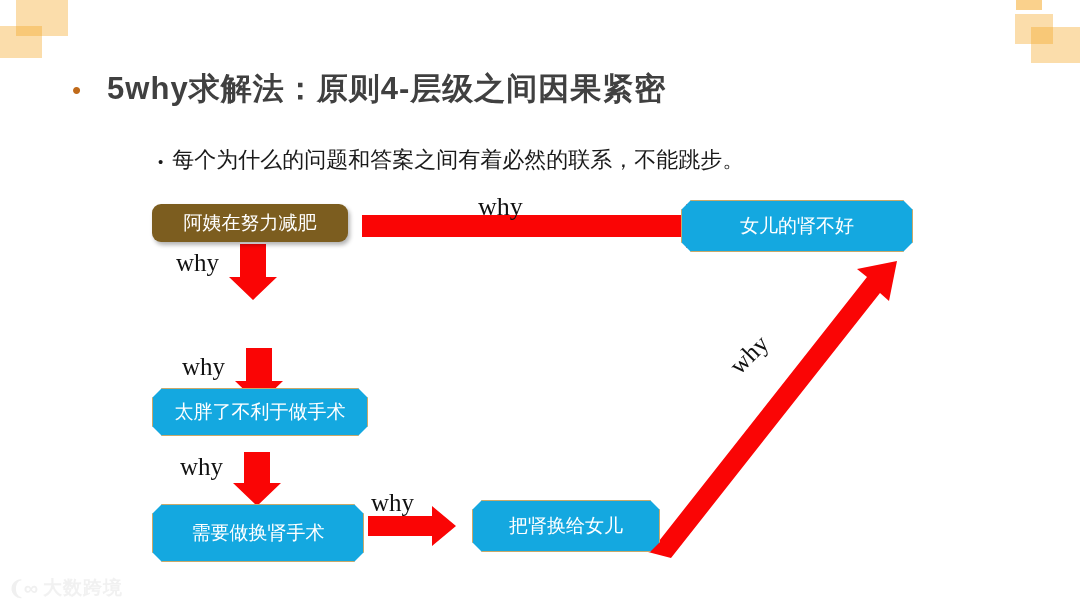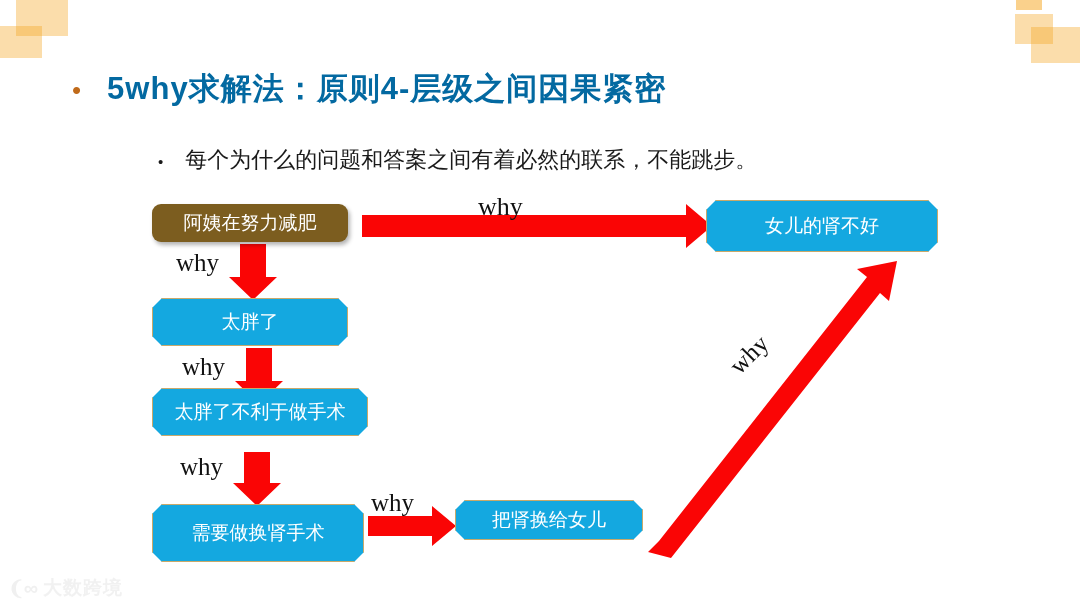--- a/index.html
+++ b/index.html
@@ -62,42 +62,41 @@
     display: flex;
     align-items: baseline;
     gap: 26px;
   }
   #title-bullet {
     color: #C06A1A;
     font-size: 26px;
     line-height: 1;
   }
   #title-text {
-    color: #0369a1;
+    color: #404040;
     font-size: 31px;
     font-weight: bold;
     letter-spacing: 1px;
     white-space: nowrap;
   }
 
   
   #subtitle-row {
     position: absolute;
     left: 158px;
     top: 145px;
     display: flex;
     align-items: baseline;
     gap: 9px;
     color: #1a1a1a;
   }
   #subtitle-bullet { font-size: 15px; line-height: 1; }
   #subtitle-text {
     font-size: 22px;
     white-space: nowrap;
-    margin-left: 13px;
   }
 
   
   .node {
     position: absolute;
     display: flex;
     align-items: center;
     justify-content: center;
     box-sizing: border-box;
     color: #ffffff;
@@ -133,25 +132,25 @@
     background: rgba(120,110,85,0.45);
     clip-path: polygon(10px 0, calc(100% - 10px) 0, 100% 10px,
                        100% calc(100% - 10px), calc(100% - 10px) 100%,
                        10px 100%, 0 calc(100% - 10px), 0 10px);
     z-index: -1;
   }
   .node .label { position: relative; z-index: 2; }
 
   
   #node-aunt    { left: 152px; top: 204px; width: 196px; height: 38px; }
-  #node-kidney  { left: 706px; top: 200px; width: 232px; height: 52px; }
+  #node-kidney  { left: 681px; top: 200px; width: 232px; height: 52px; }
   #node-fat     { left: 152px; top: 298px; width: 196px; height: 48px; }
   #node-surgery { left: 152px; top: 388px; width: 216px; height: 48px; }
   #node-need    { left: 152px; top: 504px; width: 212px; height: 58px; }
-  #node-give    { left: 455px; top: 500px; width: 188px; height: 40px; }
+  #node-give    { left: 472px; top: 500px; width: 188px; height: 52px; }
 
   
   #arrow-layer {
     position: absolute;
     inset: 0;
     pointer-events: none;
   }
 
   
   .why {
@@ -222,26 +221,20 @@
     </div>
   </div>
 
   <div class="node blue" id="node-kidney">
     <div class="shadow"></div>
     <div class="inner">
       <span class="label">女儿的肾不好</span>
     </div>
   </div>
 
-  <div class="node blue" id="node-fat">
-    <div class="shadow"></div>
-    <div class="inner">
-      <span class="label">太胖了</span>
-    </div>
-  </div>
 
   <div class="node blue" id="node-surgery">
     <div class="shadow"></div>
     <div class="inner">
       <span class="label">太胖了不利于做手术</span>
     </div>
   </div>
 
   <div class="node blue" id="node-need">
     <div class="shadow"></div>

